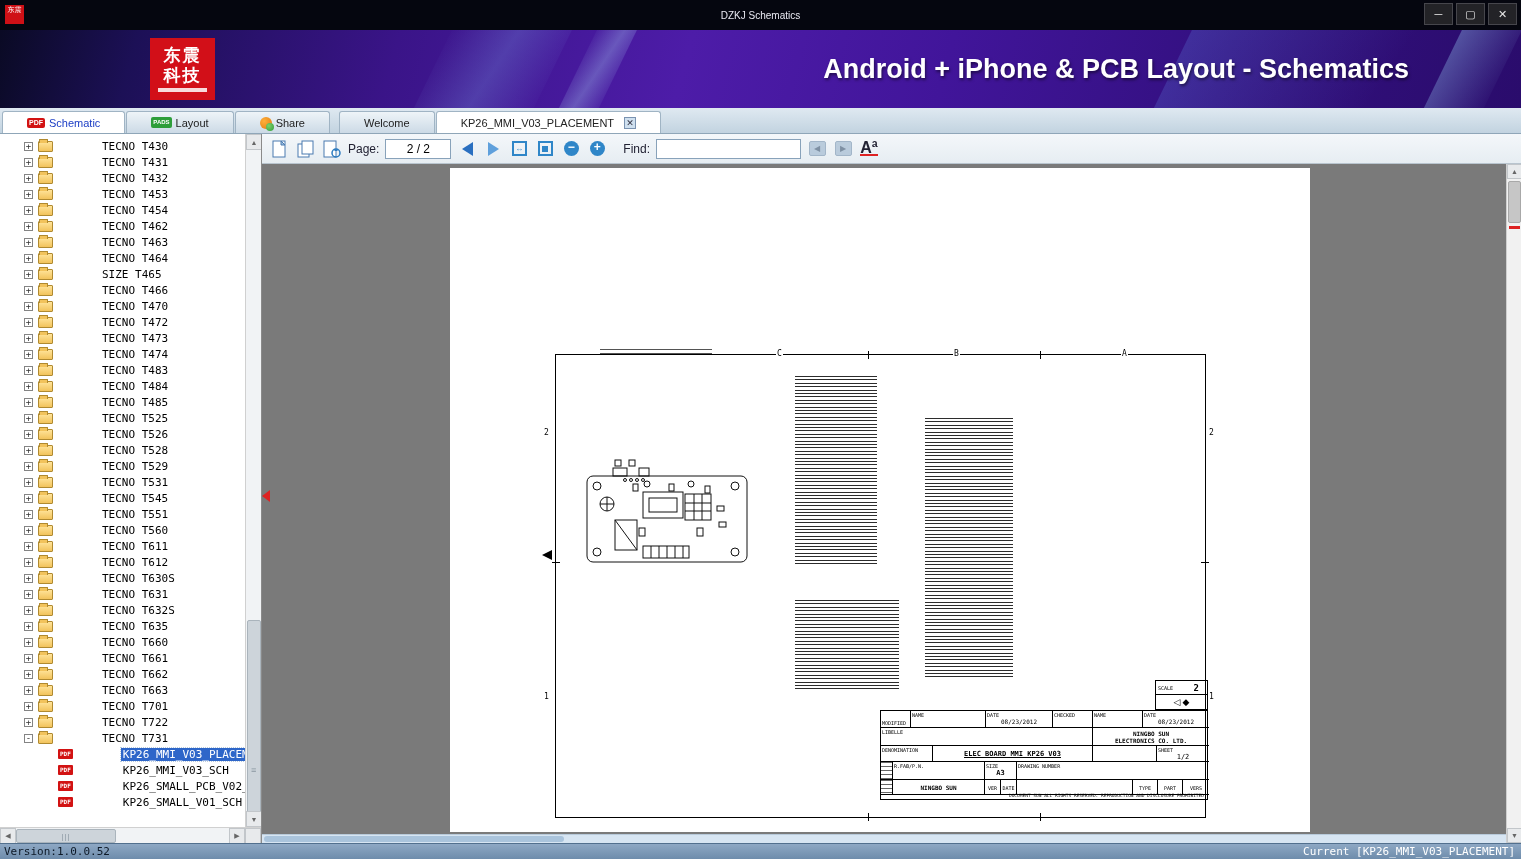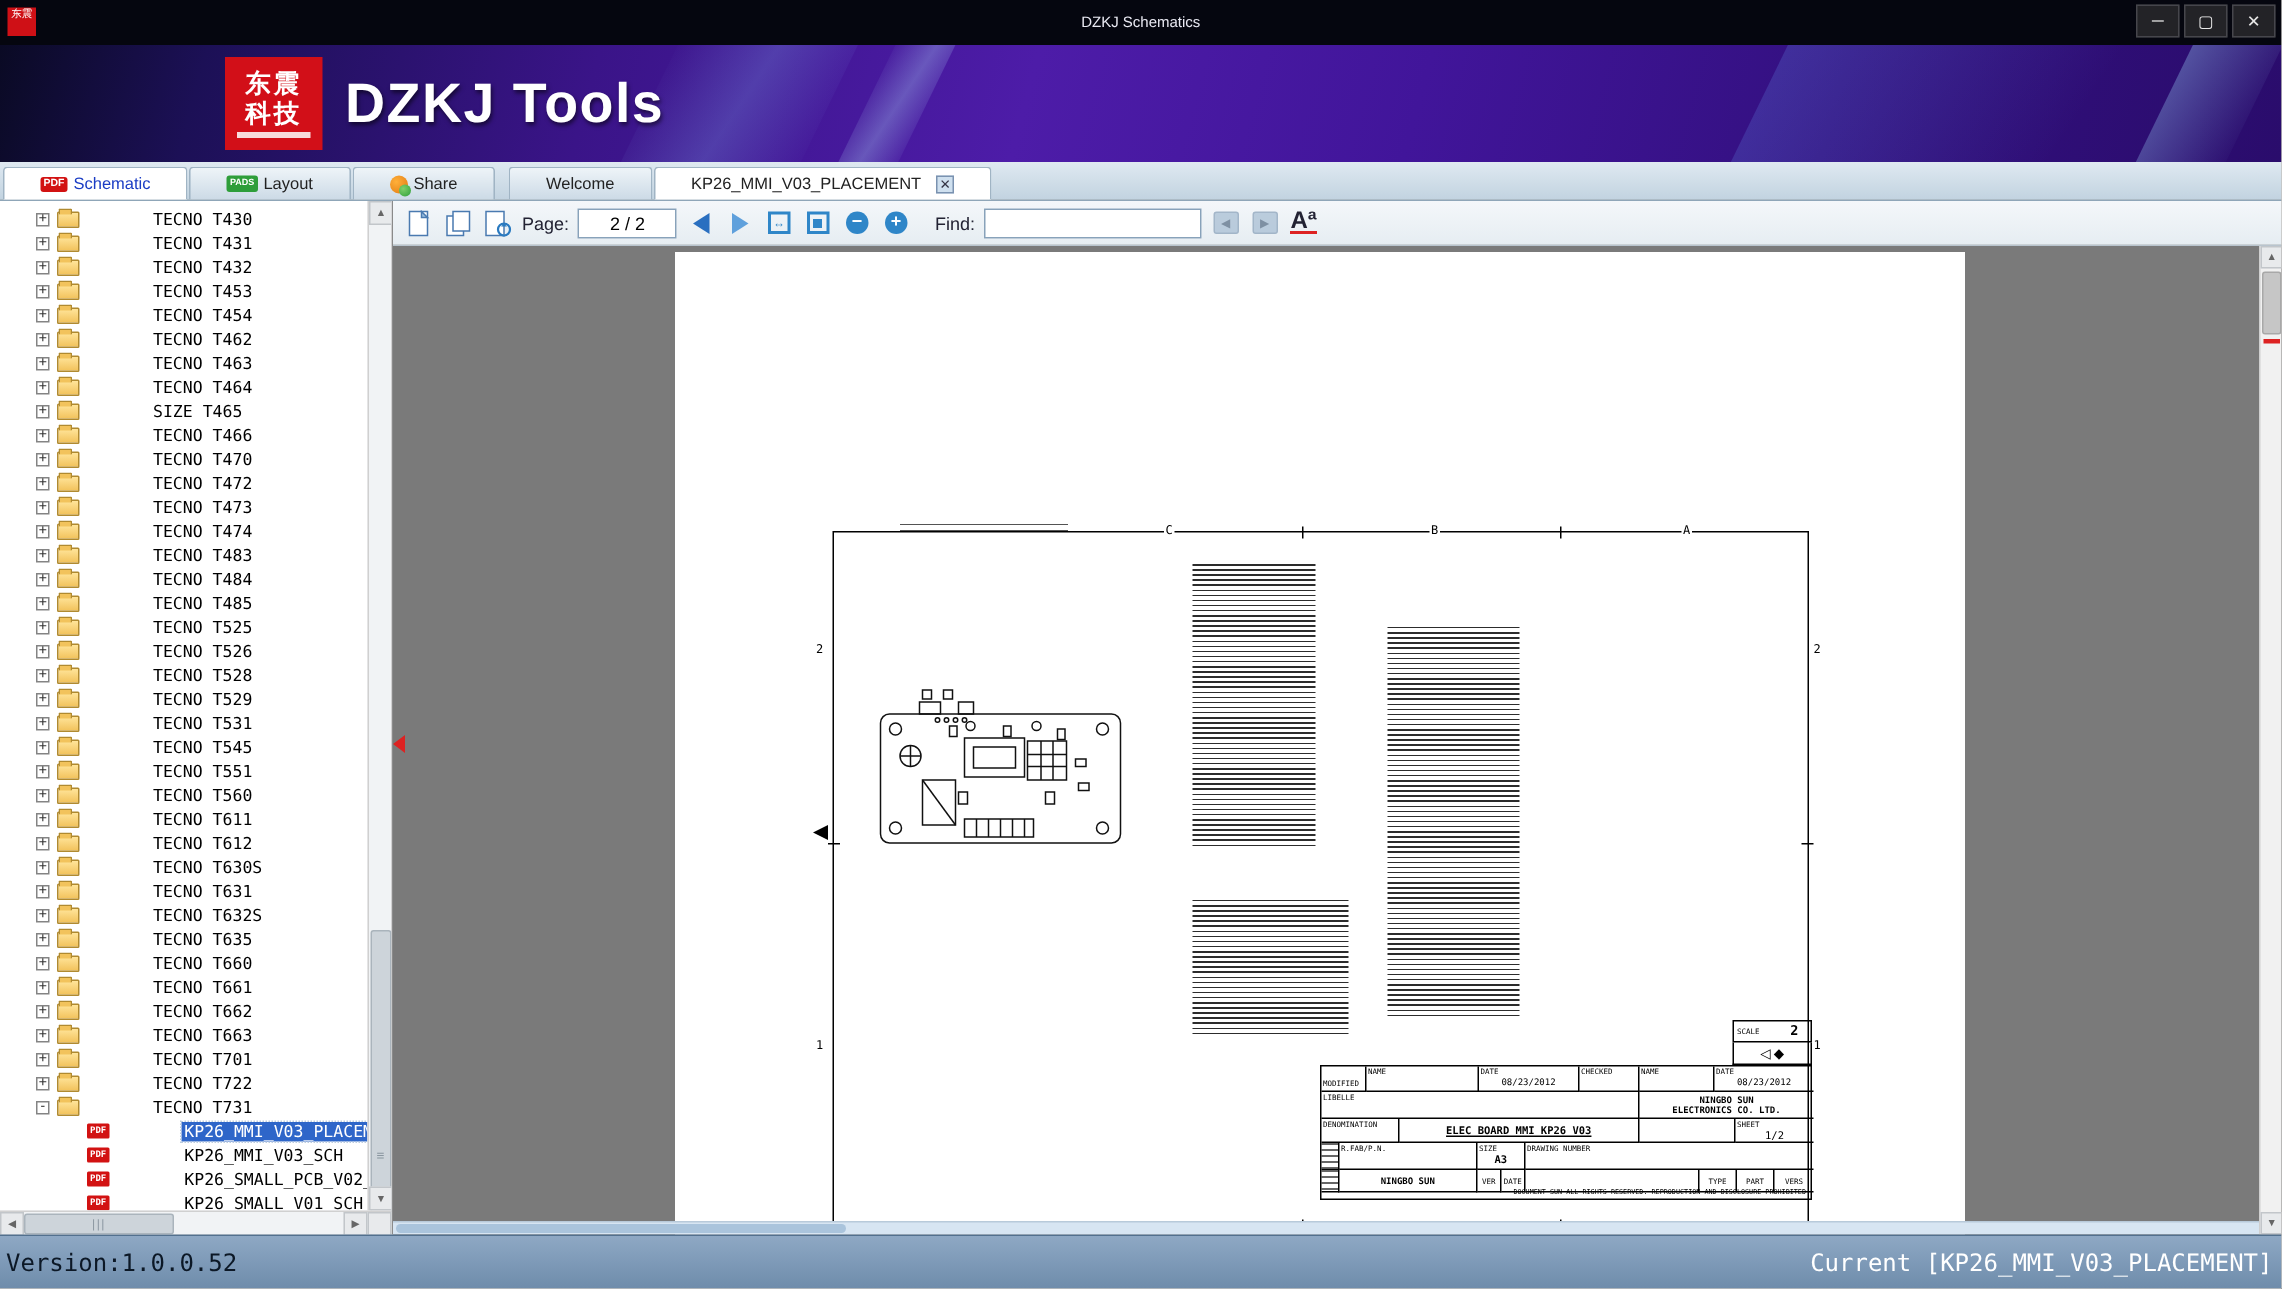--- a/index.html
+++ b/index.html
@@ -107,21 +107,21 @@
   .v-scroll{position:absolute;top:0;right:0;width:15px;bottom:0;background:#f1f1f1;border-left:1px solid #cfcfcf;}
   .v-scroll .scroll-btn{width:15px;height:15px;}
   .v-scroll .btn-bottom{position:absolute;bottom:0;}
   .v-thumb{position:absolute;left:1px;top:17px;width:13px;height:42px;background:#c6c6c6;border:1px solid #a8a8a8;border-radius:2px;}
   .v-mark{position:absolute;left:2px;top:62px;width:11px;height:3px;background:#d22;}
   .h-scroll{position:absolute;left:0;right:15px;bottom:0;height:9px;background:#d7e5f2;border-top:1px solid #b8cada;}
   .h-thumb{position:absolute;left:2px;top:1px;width:300px;height:6px;background:#aac4dc;border-radius:3px;}
   .splitter-arrow{position:absolute;left:0;top:326px;width:0;height:0;border-top:6px solid transparent;border-bottom:6px solid transparent;border-right:8px solid #d22;}
 
   
-  .statusbar{height:36px;flex:0 0 auto;background:linear-gradient(#8ea8c4,#6e8cab);border-top:1px solid #52708e;position:relative;font-family:"DejaVu Sans Mono",monospace;font-size:16px;display:flex;align-items:center;}
+  .statusbar{height:16px;flex:0 0 auto;background:linear-gradient(#8ea8c4,#6e8cab);border-top:1px solid #52708e;position:relative;font-family:"DejaVu Sans Mono",monospace;font-size:11px;display:flex;align-items:center;}
   .status-left{position:absolute;left:4px;color:#0c1826;}
   .status-right{position:absolute;right:6px;color:#ffffff;}
 
   svg{display:block;}
 </style>
 </head>
 <body>
 
 <div class="window">
 
@@ -140,21 +140,21 @@
   <div class="banner">
     <div class="streak s1"></div>
     <div class="streak s2"></div>
     <div class="streak s3"></div>
     <div class="streak s4"></div>
     <div class="banner-logo">
       <span class="cjk">东震</span>
       <span class="cjk">科技</span>
       <span class="bar"></span>
     </div>
-    <div class="banner-apptitle">DZKJ Tools</div>
+    <div class="banner-headline">Android + iPhone &amp; PCB Layout - Schematics</div>
   </div>
 
   <div class="tabbar">
     <div class="tab active">
       <span class="badge-pdf">PDF</span>
       <span class="tab-label-schematic">Schematic</span>
     </div>
     <div class="tab">
       <span class="badge-pads">PADS</span>
       <span>Layout</span>

